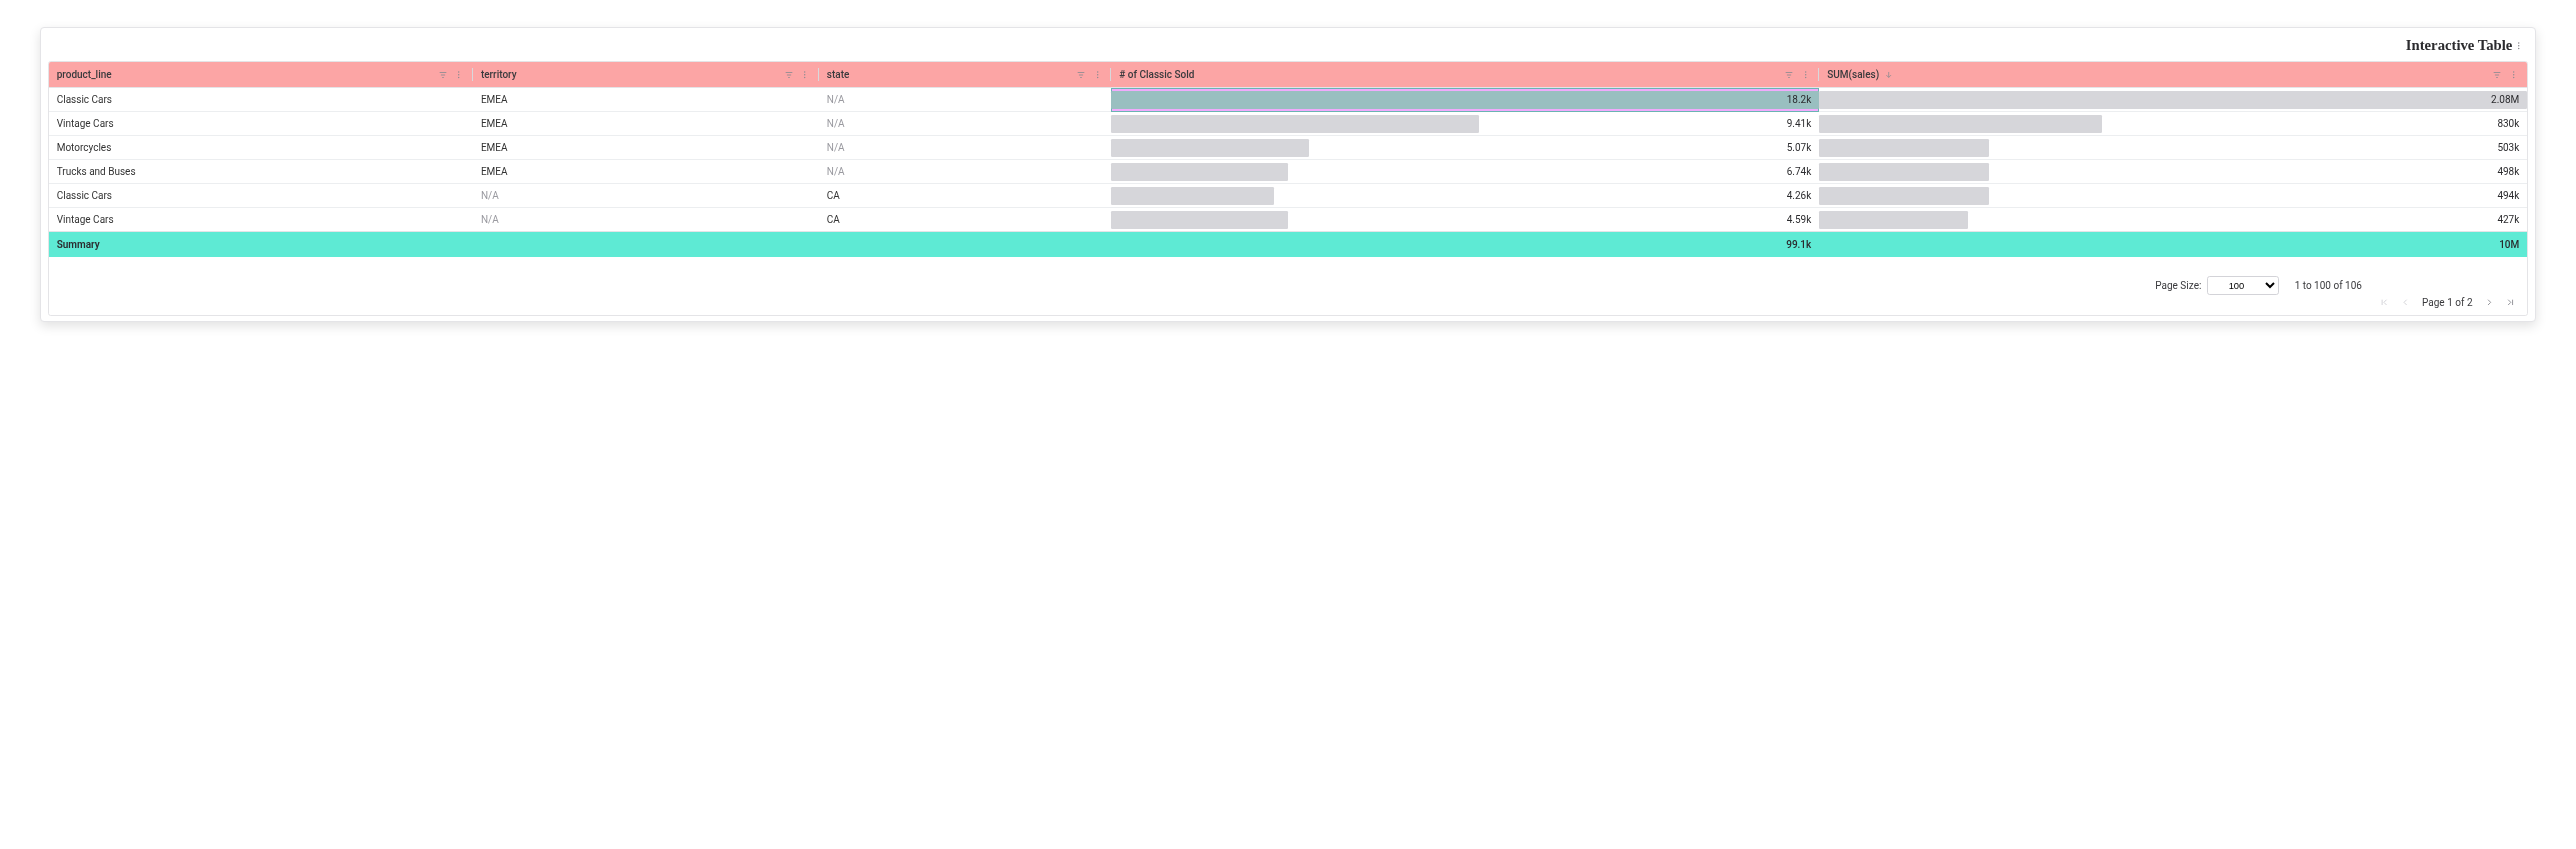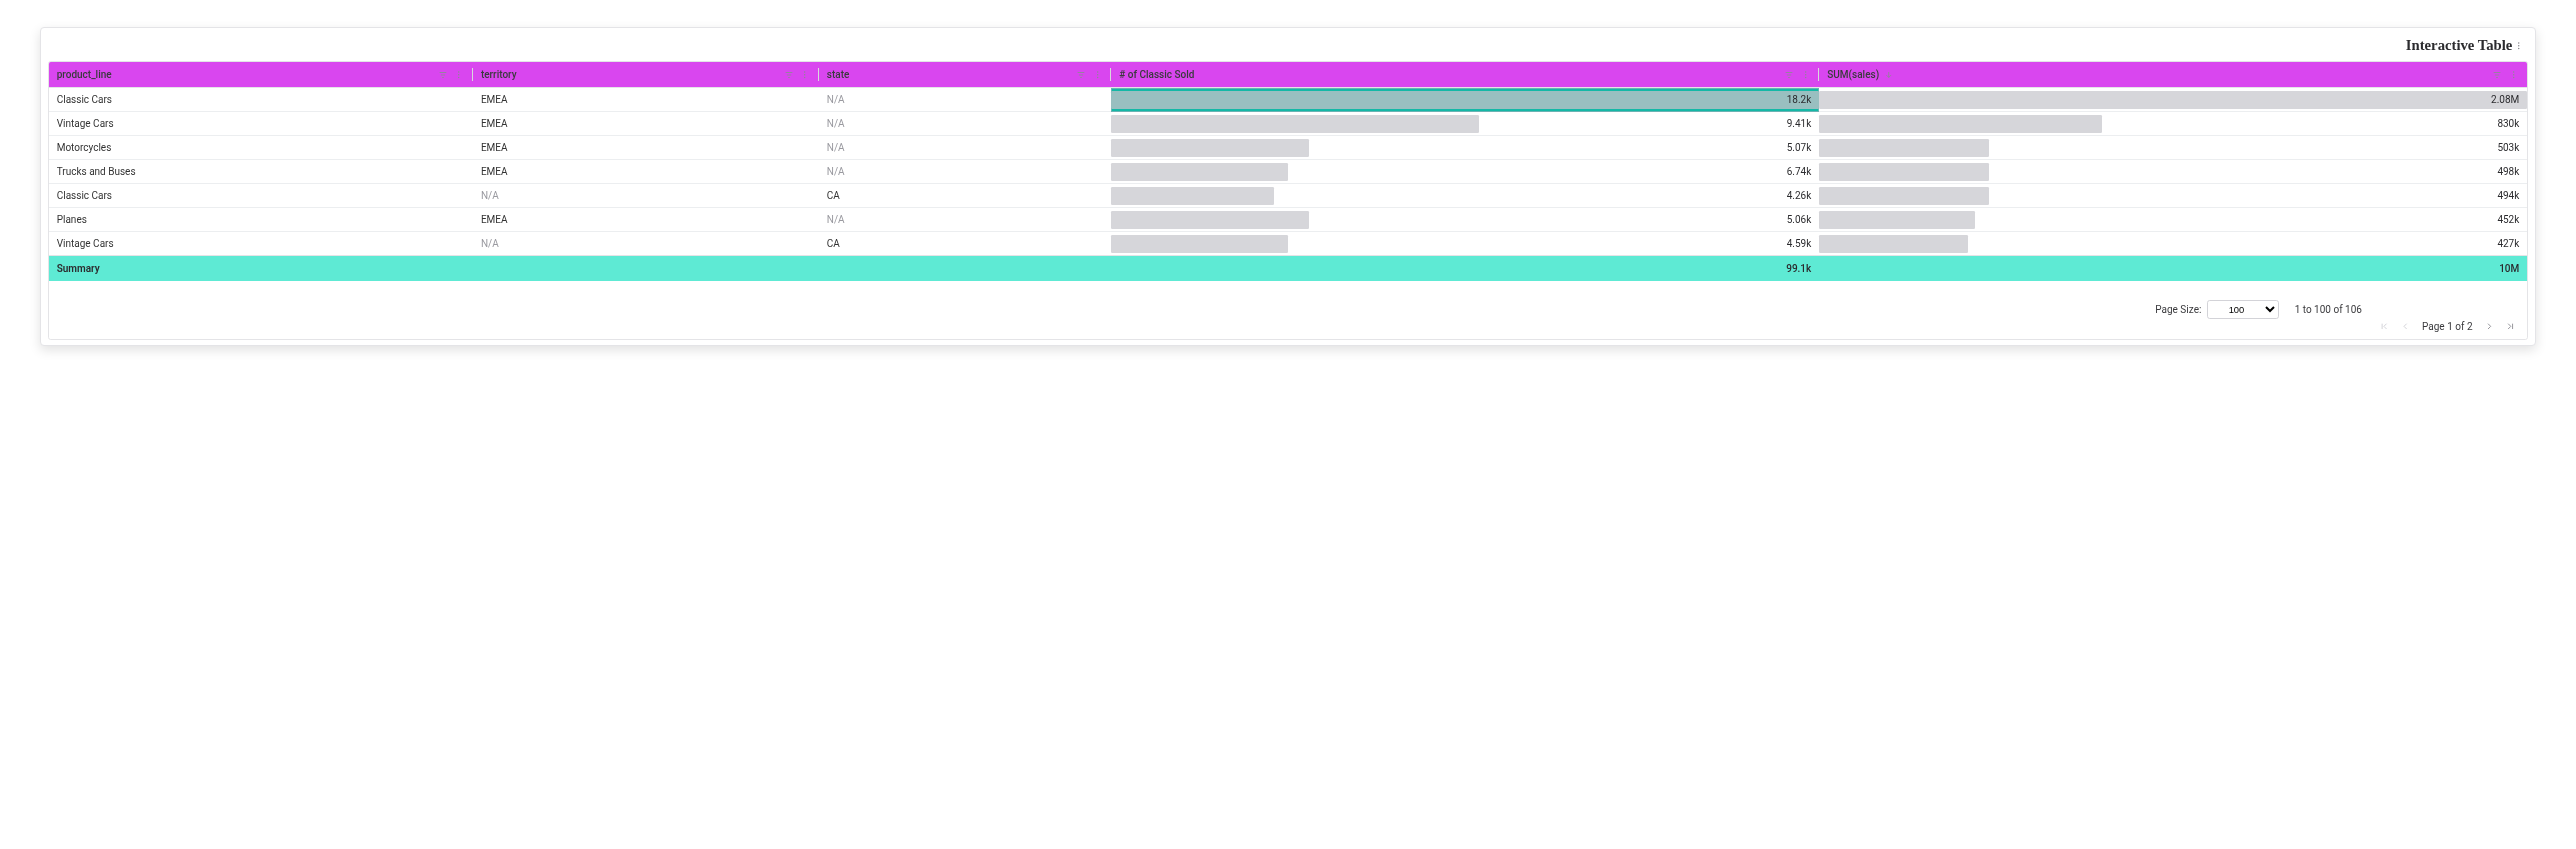--- a/index.html
+++ b/index.html
@@ -33,21 +33,21 @@
     border-radius: 2.7px;
     margin: 0 6.7px 5.3px 6.7px;
     overflow: hidden;
   }
   table {
     width: 100%;
     border-collapse: collapse;
     font-size: 10px;
   }
   thead th {
-    background: #d946ef;
+    background: #fca5a5;
     text-align: left;
     font-weight: 500;
     color: #3a3a3d;
     padding: 6.7px 8px;
     border-bottom: 0.7px solid #e4e4e7;
     position: relative;
   }
   thead th .th-inner {
     display: flex;
     align-items: center;
@@ -77,21 +77,21 @@
   }
   .barcell .bar {
     position: absolute;
     left: 0; top: 2.7px; bottom: 2.7px;
     background: #d6d6da;
     border-radius: 1.3px;
   }
   .barcell.selected {
     outline: 1.3px solid #6bb3b3;
     outline-offset: -1.3px;
-    background: #14b8a6;
+    background: #f0abfc;
   }
   .barcell.selected .bar { background: #99bfc0; }
   .barcell .val {
     position: relative;
     z-index: 1;
     color: #2b2b2e;
     font-variant-numeric: tabular-nums;
   }
   tfoot td {
     background: #5eead4;
@@ -297,27 +297,20 @@
             <td class="na">N/A</td>
             <td class="barcell"><span class="bar" style="width:25%"></span><span class="val">6.74k</span></td>
             <td class="barcell"><span class="bar" style="width:24%"></span><span class="val">498k</span></td>
           </tr>
           <tr>
             <td>Classic Cars</td>
             <td class="na">N/A</td>
             <td>CA</td>
             <td class="barcell"><span class="bar" style="width:23%"></span><span class="val">4.26k</span></td>
             <td class="barcell"><span class="bar" style="width:24%"></span><span class="val">494k</span></td>
-          </tr>
-          <tr>
-            <td>Planes</td>
-            <td>EMEA</td>
-            <td class="na">N/A</td>
-            <td class="barcell"><span class="bar" style="width:28%"></span><span class="val">5.06k</span></td>
-            <td class="barcell"><span class="bar" style="width:22%"></span><span class="val">452k</span></td>
           </tr>
           <tr>
             <td>Vintage Cars</td>
             <td class="na">N/A</td>
             <td>CA</td>
             <td class="barcell"><span class="bar" style="width:25%"></span><span class="val">4.59k</span></td>
             <td class="barcell"><span class="bar" style="width:21%"></span><span class="val">427k</span></td>
           </tr>
         </tbody>
       <tfoot>

